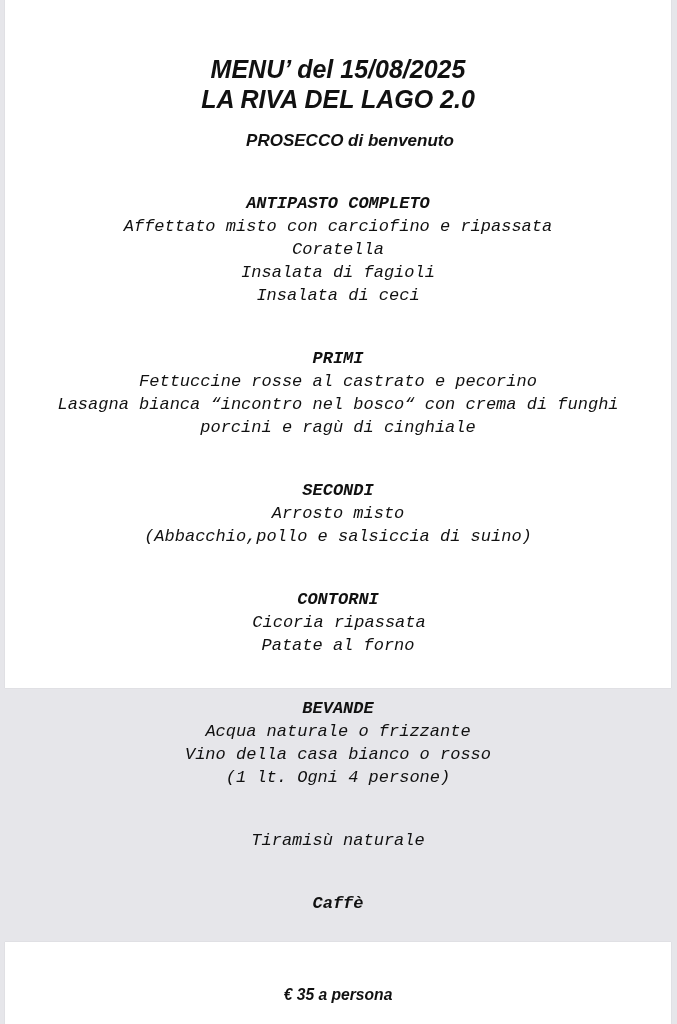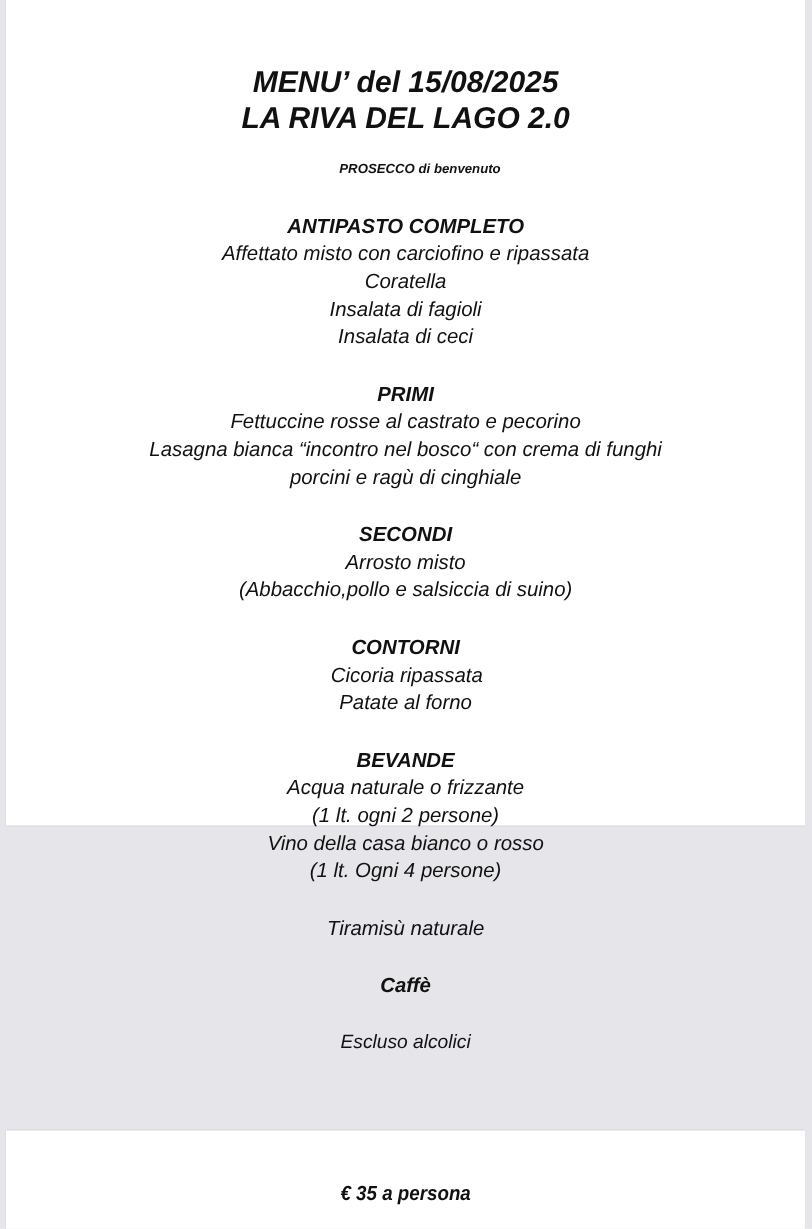--- a/index.html
+++ b/index.html
@@ -39,27 +39,28 @@
     .title {
       font-weight: bold;
       font-style: italic;
       font-size: 25px;
       line-height: 30px;
       margin: 0;
     }
     .welcome {
       font-weight: bold;
       font-style: italic;
-      font-size: 11px;
+      font-size: 17px;
       line-height: 22px;
       margin-top: 16px;
       padding-left: 24px;
     }
     .section {
-      margin-top: 25px;
+      margin-top: 40px;
+      font-family: Liberation Mono, monospace;
     }
     .section-title {
       font-weight: bold;
       font-style: italic;
       font-size: 17px;
       line-height: 23px;
     }
     .item {
       font-style: italic;
       font-size: 17px;
@@ -116,21 +117,20 @@
 
     <div class="section">
       <div class="section-title">CONTORNI</div>
       <div class="item shift-right">Cicoria ripassata</div>
       <div class="item">Patate al forno</div>
     </div>
 
     <div class="section">
       <div class="section-title">BEVANDE</div>
       <div class="item">Acqua naturale o frizzante</div>
-      <div class="item">(1 lt. ogni 2 persone)</div>
       <div class="item">Vino della casa bianco o rosso</div>
       <div class="item">(1 lt. Ogni 4 persone)</div>
     </div>
 
     <div class="section">
       <div class="item">Tiramisù naturale</div>
     </div>
 
     <div class="section">
       <div class="section-title">Caffè</div>

